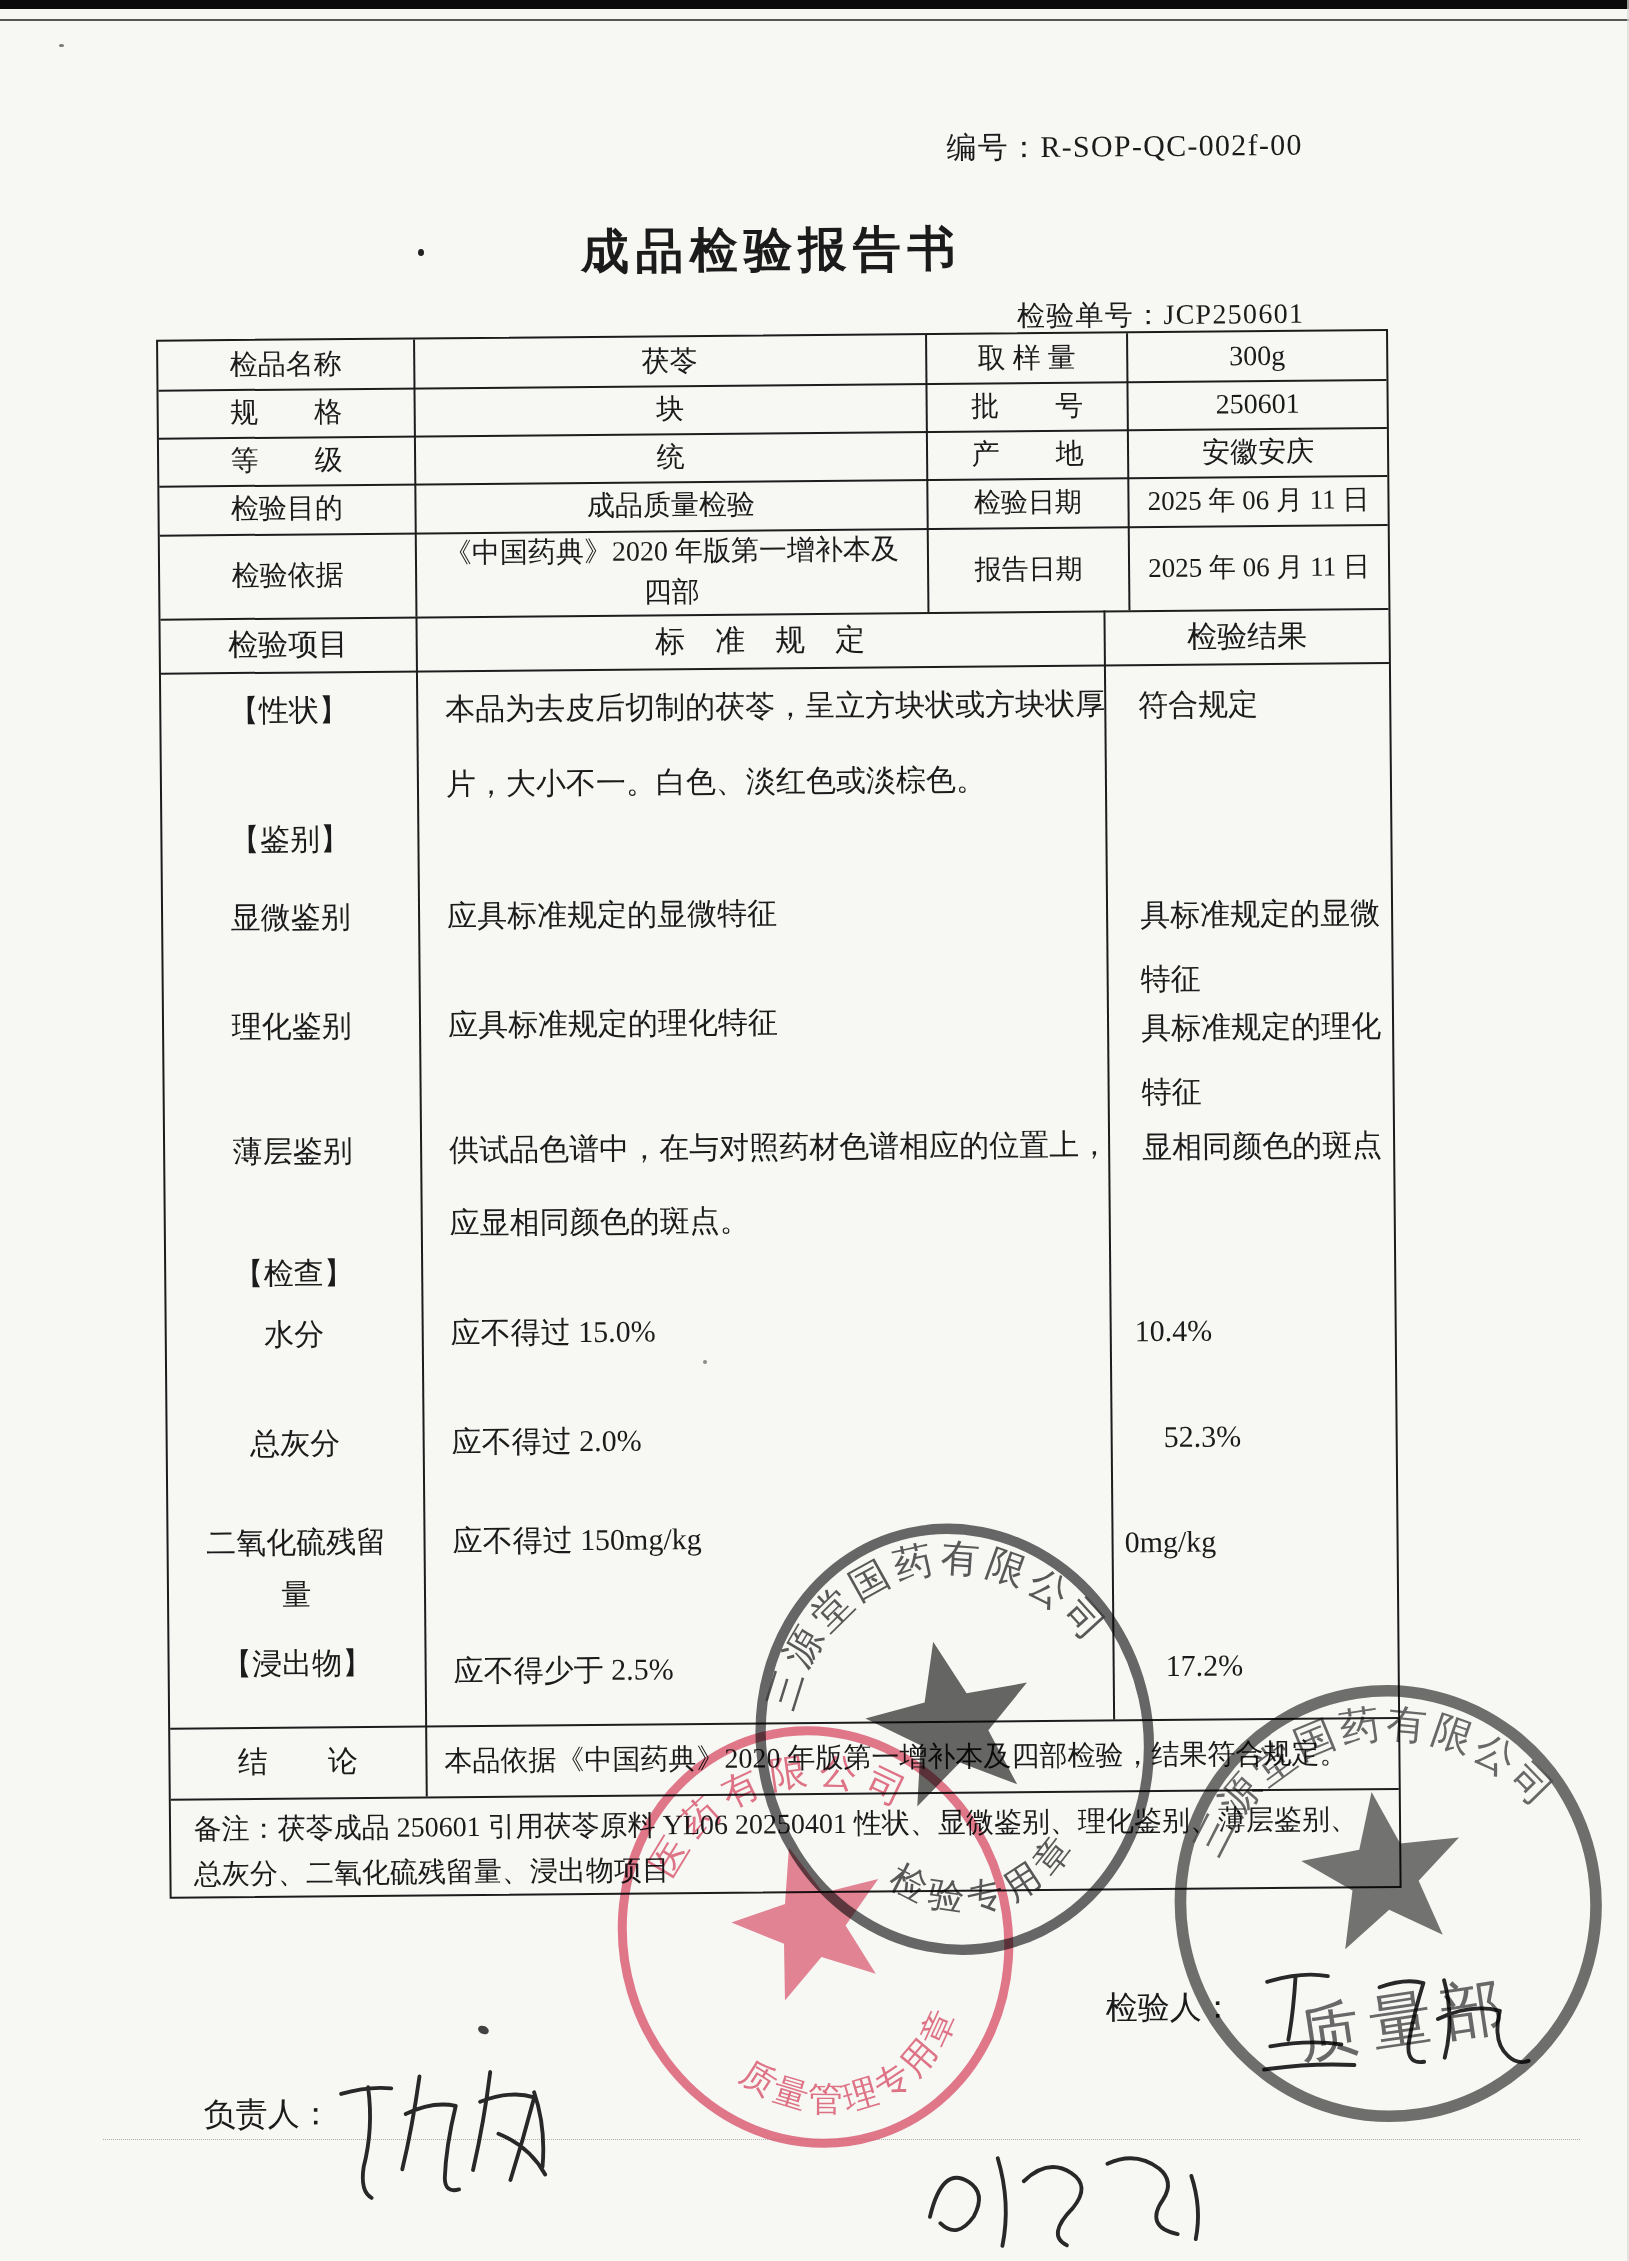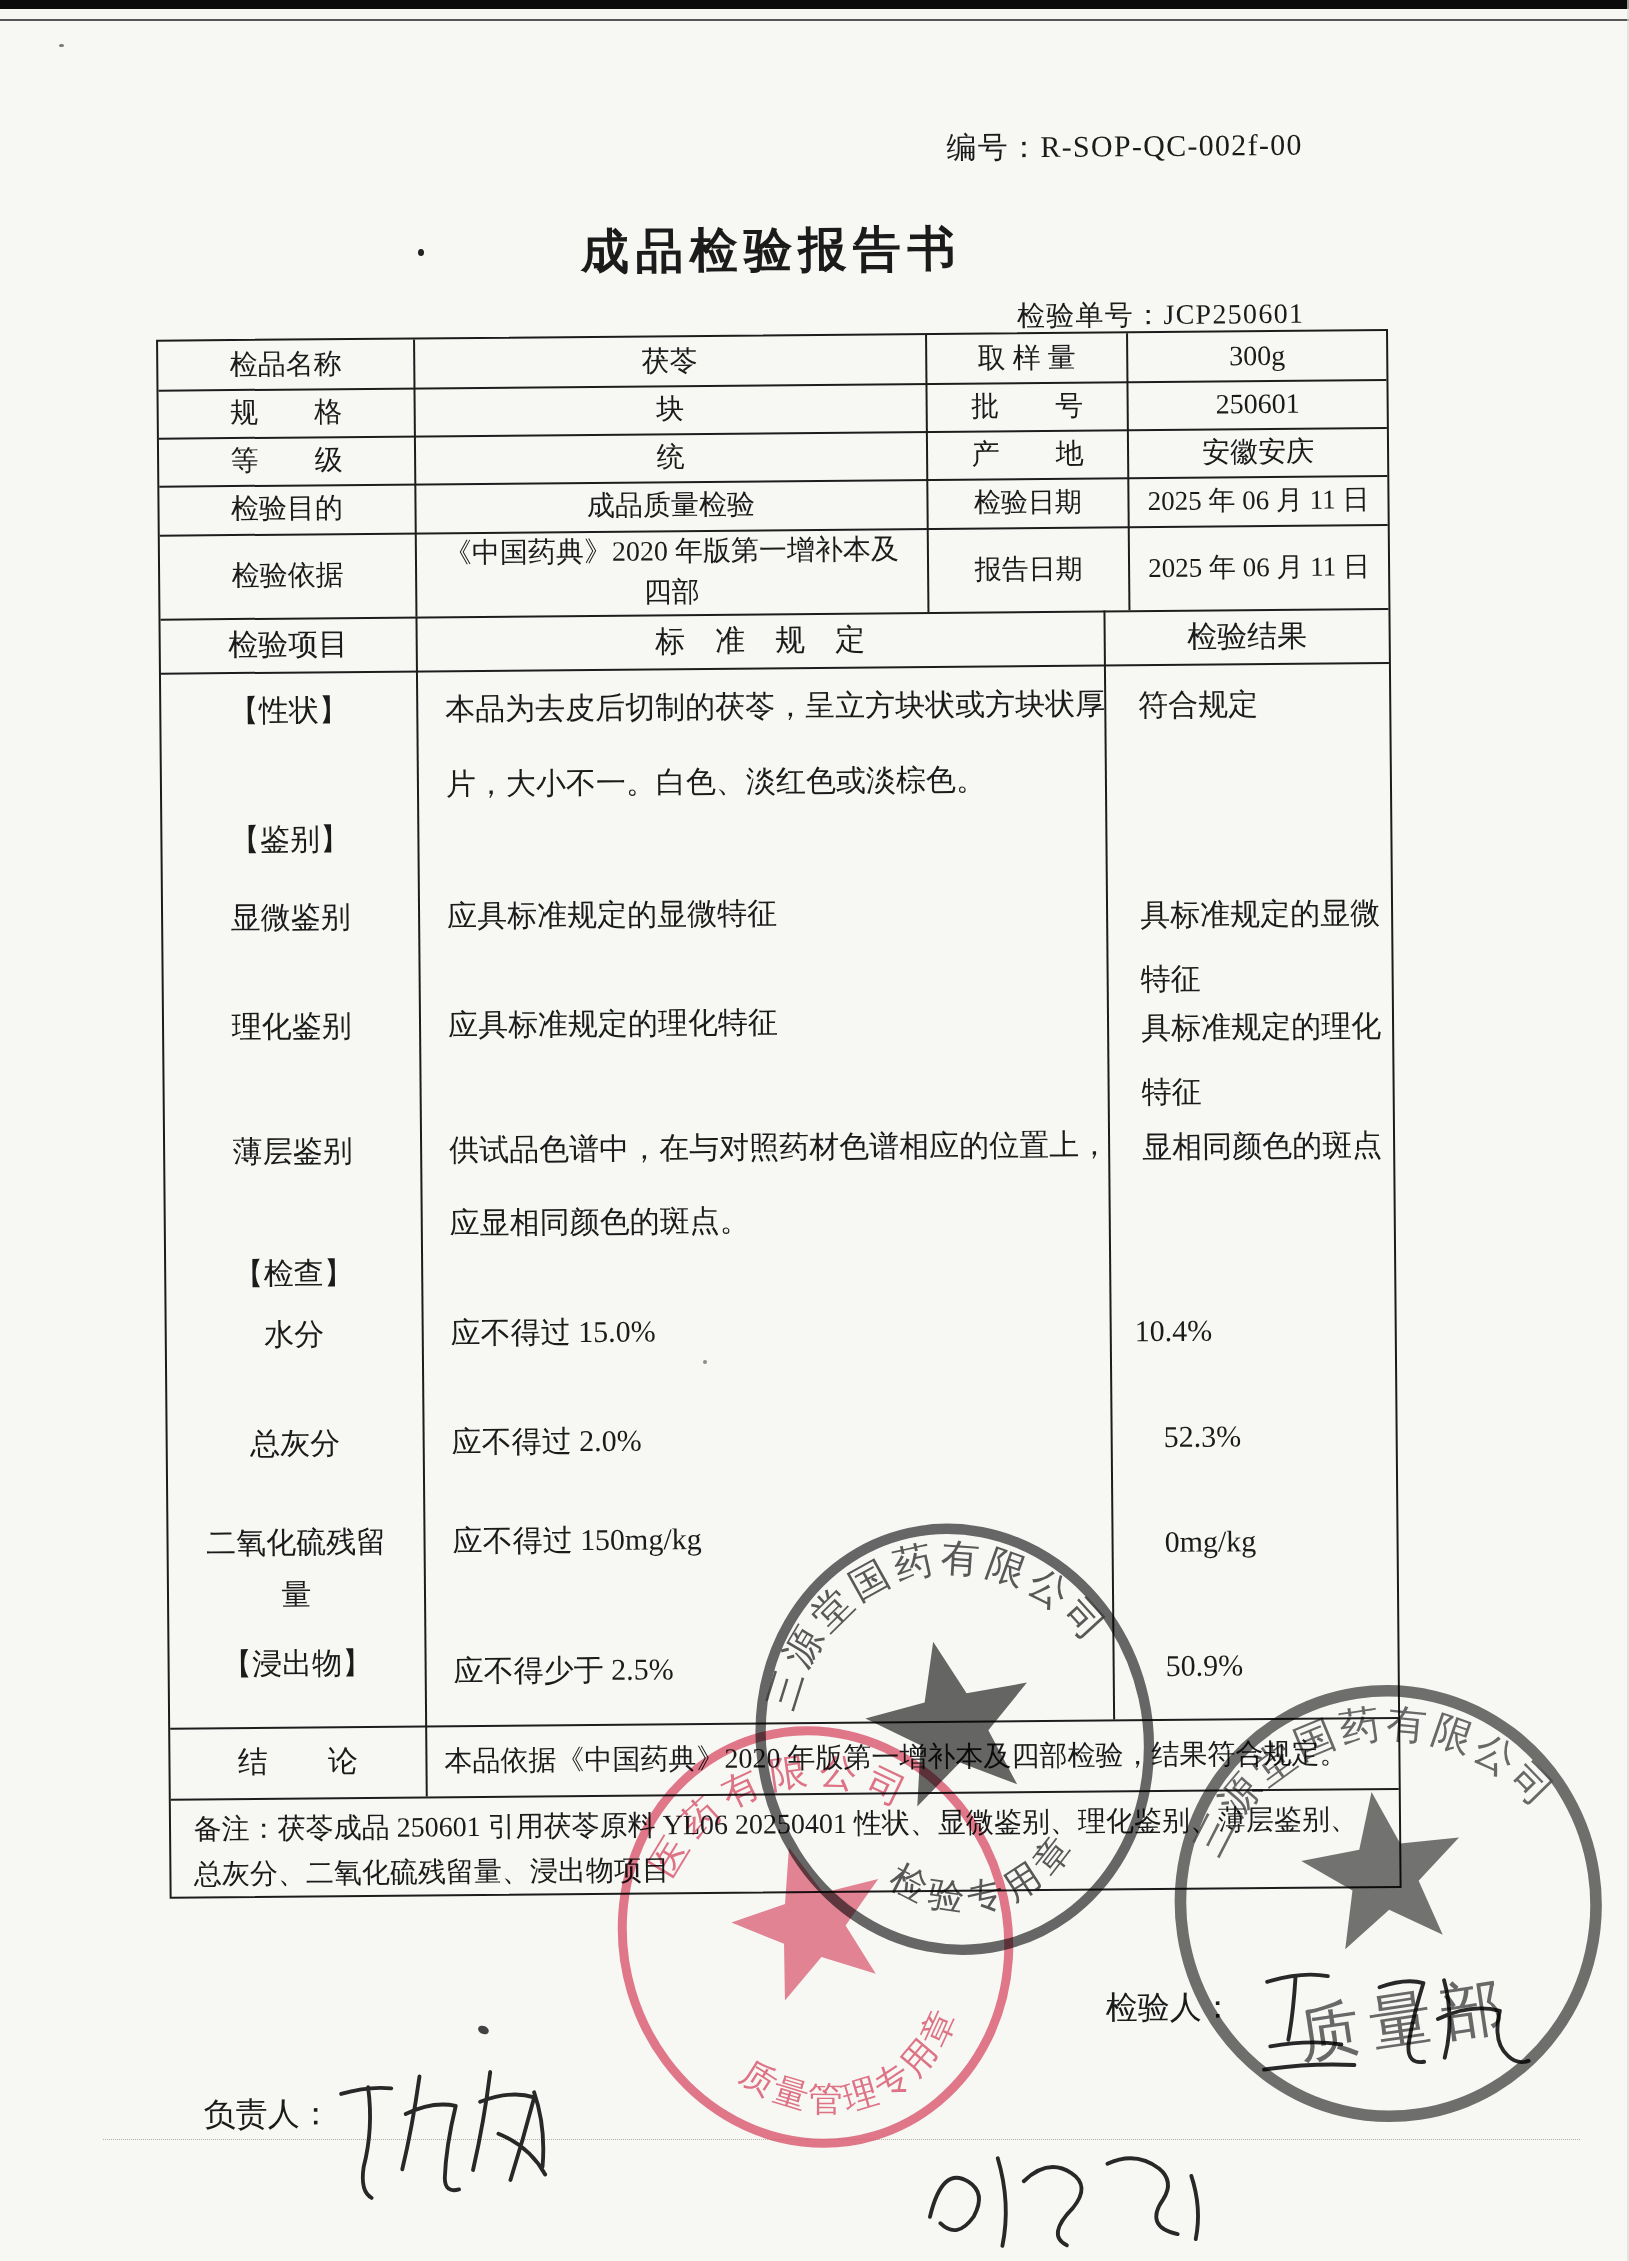--- a/index.html
+++ b/index.html
@@ -152,25 +152,25 @@
       <div class="std" style="top:643px">应不得过 15.0%</div>
       <div class="res" style="top:650px;left:968px">10.4%</div>
 
       <div class="lab" style="top:752px">总灰分</div>
       <div class="std" style="top:752px">应不得过 2.0%</div>
       <div class="res" style="top:756px;left:996px">52.3%</div>
 
       <div class="lab" style="top:851px">二氧化硫残留</div>
       <div class="lab" style="top:903px">量</div>
       <div class="std" style="top:851px">应不得过 150mg/kg</div>
-      <div class="res" style="top:861px;left:996px">0mg/kg</div>
+      <div class="res" style="top:861px;left:956px">0mg/kg</div>
 
       <div class="lab" style="top:972px">【浸出物】</div>
       <div class="std" style="top:981px">应不得少于 2.5%</div>
-      <div class="res" style="top:985px;left:996px">50.9%</div>
+      <div class="res" style="top:985px;left:996px">17.2%</div>
     </div>
 
     <div class="concl-label">结　　论</div>
     <div class="concl-text">本品依据《中国药典》2020 年版第一增补本及四部检验，结果符合规定。</div>
 
     <div class="remark-line" style="top:1469px">备注：茯苓成品 250601 引用茯苓原料 YL06 20250401 性状、显微鉴别、理化鉴别、薄层鉴别、</div>
     <div class="remark-line" style="top:1514px">总灰分、二氧化硫残留量、浸出物项目</div>
   </div>
 
   <div class="abs foot-label" style="left:193px;top:2088px">负责人：</div>

